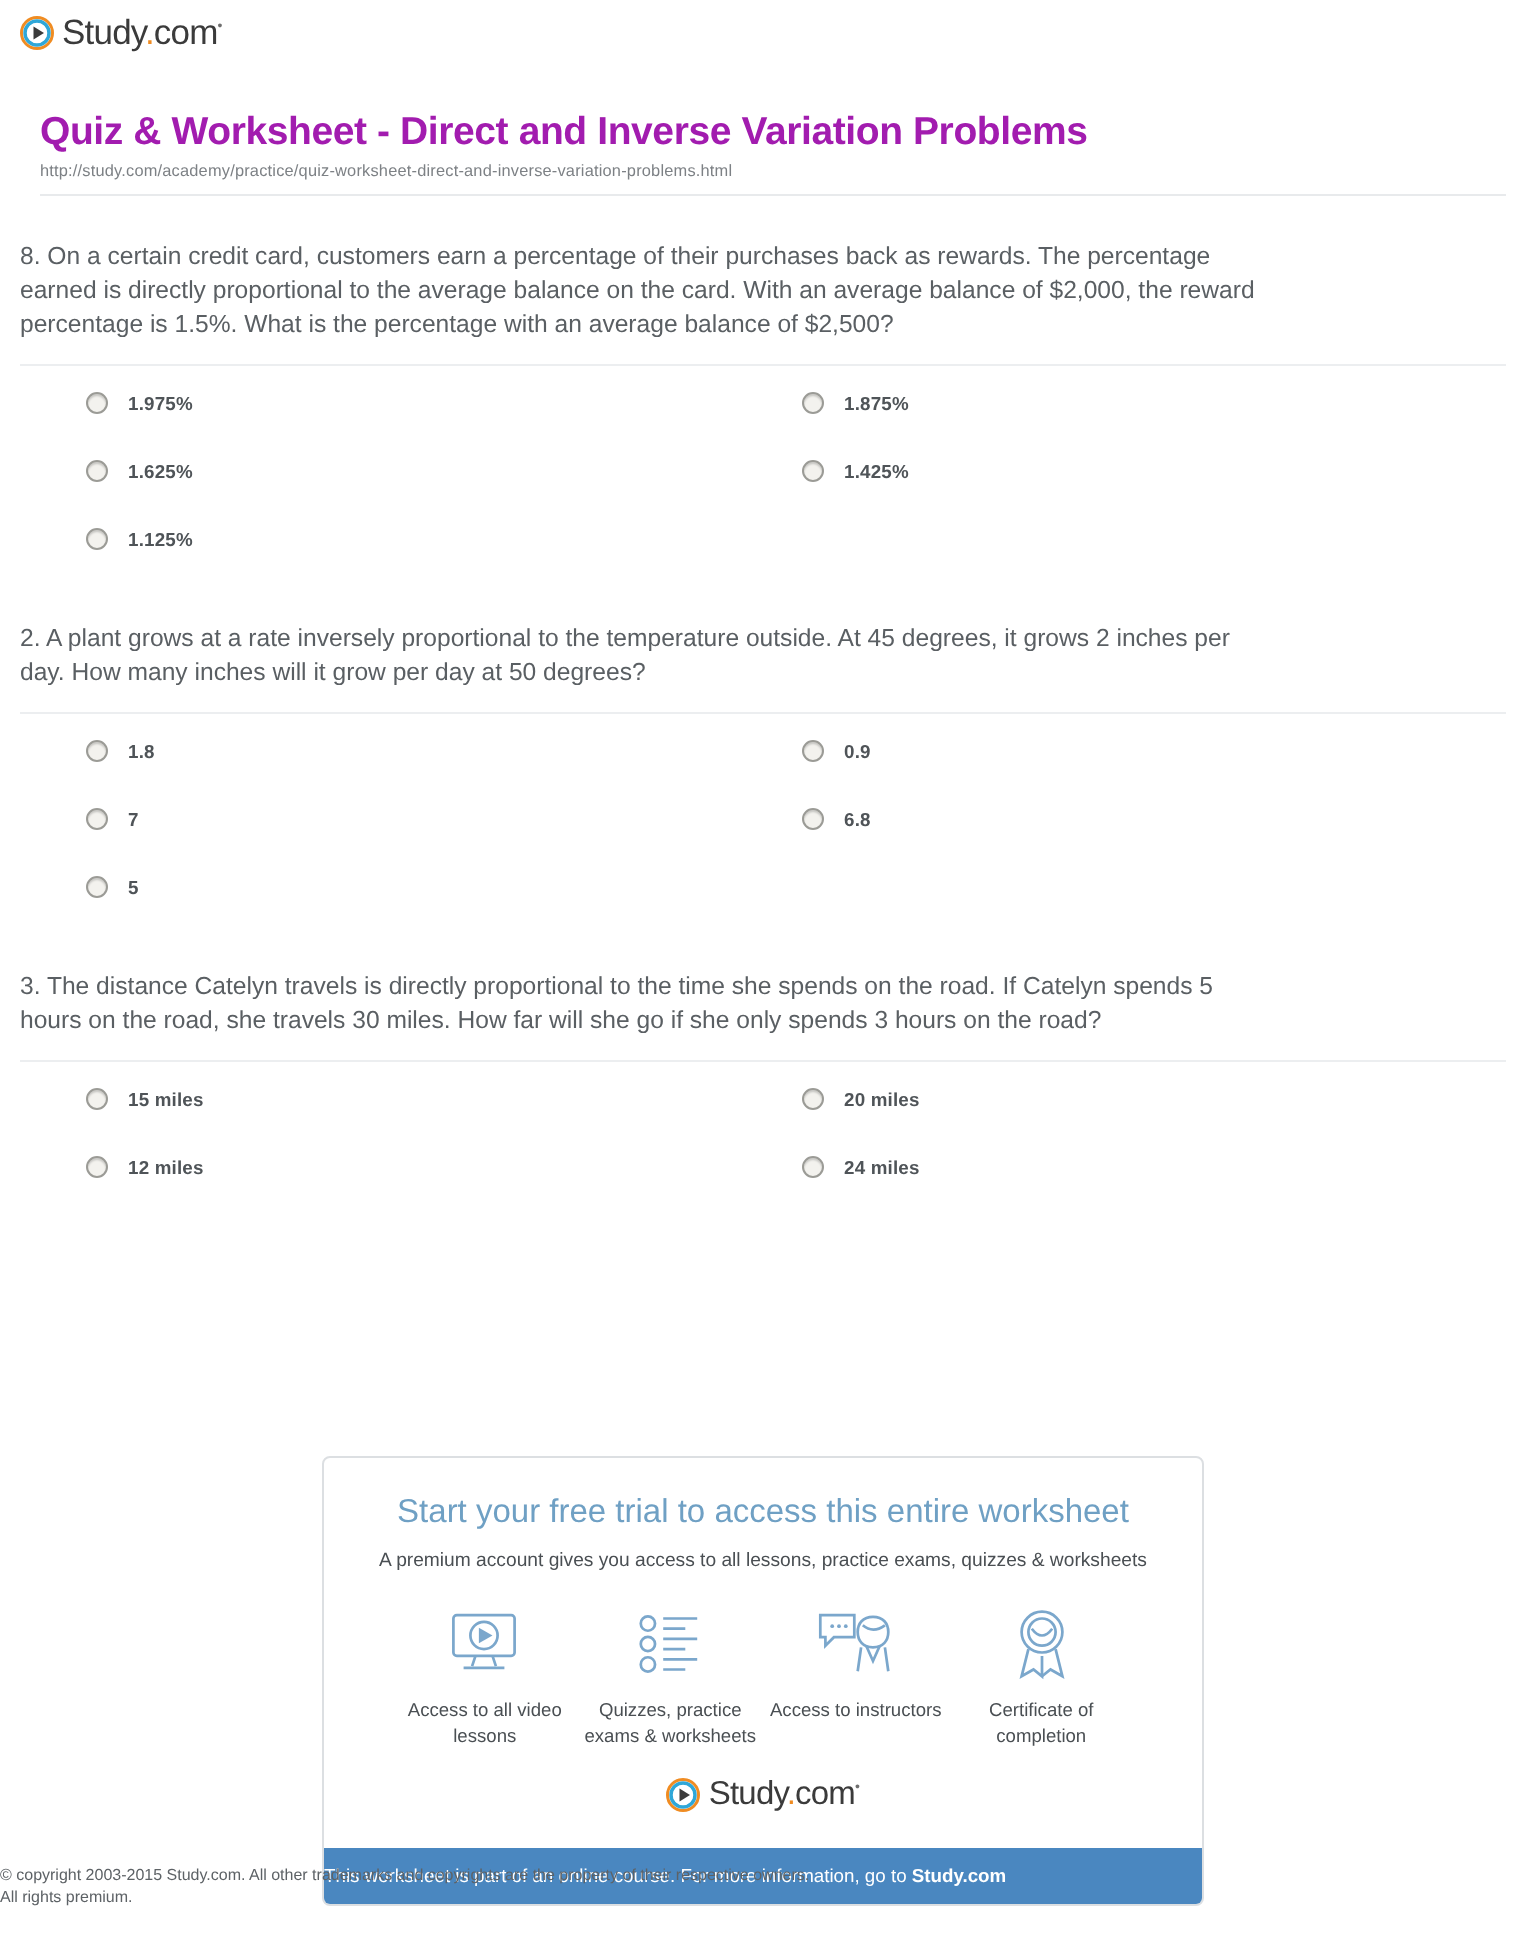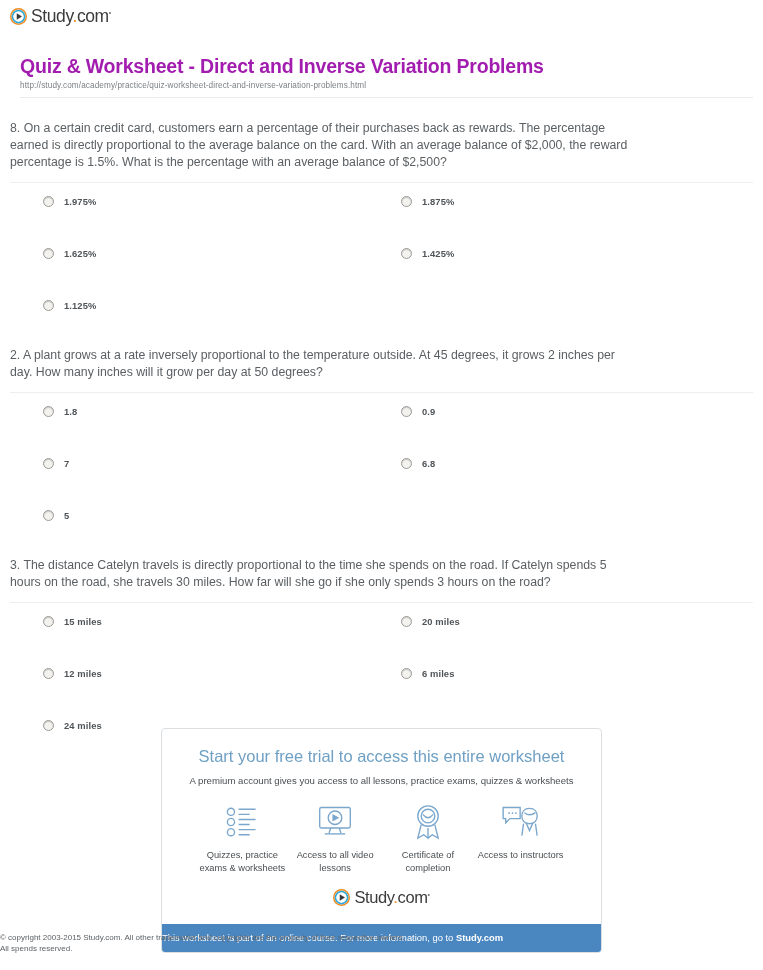--- a/index.html
+++ b/index.html
@@ -91,21 +91,21 @@
   }
   .q-rule {
     height: 1px;
     background: #eceef0;
     margin-top: 11px;
   }
   .options {
     margin-top: 13px;
     display: grid;
     grid-template-columns: 358px 1fr;
-    row-gap: 41px;
+    row-gap: 23px;
     padding-left: 33px;
   }
   .option {
     display: flex;
     align-items: center;
     gap: 10px;
   }
   .radio {
     width: 9px;
     height: 9px;
@@ -294,95 +294,91 @@
         <div class="option">
           <span class="radio"></span>
           <span class="option-label">20 miles</span>
         </div>
         <div class="option">
           <span class="radio"></span>
           <span class="option-label">12 miles</span>
         </div>
         <div class="option">
           <span class="radio"></span>
-          <span class="option-label">6 miles</span>
-        </div>
-        <div class="option">
-          <span class="radio"></span>
           <span class="option-label">24 miles</span>
         </div>
       </div>
     </div>
 
   </div>
 
   <div class="promo-wrap">
     <div class="promo-card">
       <div class="promo-body">
         <div class="promo-headline">Start your free trial to access this entire worksheet</div>
         <div class="promo-sub">A premium account gives you access to all lessons, practice exams, quizzes &amp; worksheets</div>
 
         <div class="features">
+
+          <div class="feature">
+            <div class="feature-icon">
+              <svg width="38" height="34" viewBox="0 0 44 40" fill="none" stroke="#7ba7cc" stroke-width="1.6">
+                <rect x="4" y="3" width="36" height="24" rx="2"></rect>
+                <circle cx="22" cy="15" r="8"></circle>
+                <polygon points="19,10.5 27,15 19,19.5" fill="#7ba7cc" stroke="none"></polygon>
+                <path d="M17 27 L15 33 M27 27 L29 33"></path>
+                <path d="M10 34 H34"></path>
+              </svg>
+            </div>
+            <div class="feature-label">Access to all video lessons</div>
+          </div>
 
           <div class="feature">
             <div class="feature-icon">
               <svg width="34" height="34" viewBox="0 0 40 40" fill="none" stroke="#7ba7cc" stroke-width="1.6">
                 <circle cx="7" cy="8" r="4.2"></circle>
                 <circle cx="7" cy="20" r="4.2"></circle>
                 <circle cx="7" cy="32" r="4.2"></circle>
                 <path d="M16 5 H36 M16 11 H29"></path>
                 <path d="M16 17 H36 M16 23 H29"></path>
                 <path d="M16 29 H36 M16 35 H29"></path>
               </svg>
             </div>
             <div class="feature-label">Quizzes, practice exams &amp; worksheets</div>
-          </div>
-
-          <div class="feature">
-            <div class="feature-icon">
-              <svg width="38" height="34" viewBox="0 0 44 40" fill="none" stroke="#7ba7cc" stroke-width="1.6">
-                <rect x="4" y="3" width="36" height="24" rx="2"></rect>
-                <circle cx="22" cy="15" r="8"></circle>
-                <polygon points="19,10.5 27,15 19,19.5" fill="#7ba7cc" stroke="none"></polygon>
-                <path d="M17 27 L15 33 M27 27 L29 33"></path>
-                <path d="M10 34 H34"></path>
-              </svg>
-            </div>
-            <div class="feature-label">Access to all video lessons</div>
-          </div>
-
-          <div class="feature">
-            <div class="feature-icon">
-              <svg width="34" height="36" viewBox="0 0 40 42" fill="none" stroke="#7ba7cc" stroke-width="1.6">
-                <circle cx="20" cy="14" r="12"></circle>
-                <circle cx="20" cy="14" r="8"></circle>
-                <path d="M14 12 Q20 20 26 12"></path>
-                <path d="M12 24 L8 40 L15 36 L20 40 L20 28"></path>
-                <path d="M28 24 L32 40 L25 36 L20 40"></path>
-              </svg>
-            </div>
-            <div class="feature-label">Certificate of completion</div>
           </div>
 
           <div class="feature">
             <div class="feature-icon">
               <svg width="40" height="34" viewBox="0 0 46 40" fill="none" stroke="#7ba7cc" stroke-width="1.6">
                 <path d="M2 3 H22 V16 H10 L5 21 V16 H2 Z"></path>
                 <circle cx="9" cy="9.5" r="1.1" fill="#7ba7cc" stroke="none"></circle>
                 <circle cx="13" cy="9.5" r="1.1" fill="#7ba7cc" stroke="none"></circle>
                 <circle cx="17" cy="9.5" r="1.1" fill="#7ba7cc" stroke="none"></circle>
                 <path d="M33 4 C27 4 24 8 24 13 C24 18 27 22 33 22 C39 22 42 18 42 13 C42 8 39 4 33 4 Z"></path>
                 <path d="M27 9 Q33 14 40 9"></path>
                 <path d="M26 22 L24 36 M40 22 L42 36"></path>
                 <path d="M29 21 L33 30 L37 21"></path>
               </svg>
             </div>
             <div class="feature-label">Access to instructors</div>
           </div>
 
+          <div class="feature">
+            <div class="feature-icon">
+              <svg width="34" height="36" viewBox="0 0 40 42" fill="none" stroke="#7ba7cc" stroke-width="1.6">
+                <circle cx="20" cy="14" r="12"></circle>
+                <circle cx="20" cy="14" r="8"></circle>
+                <path d="M14 12 Q20 20 26 12"></path>
+                <path d="M12 24 L8 40 L15 36 L20 40 L20 28"></path>
+                <path d="M28 24 L32 40 L25 36 L20 40"></path>
+              </svg>
+            </div>
+            <div class="feature-label">Certificate of completion</div>
+          </div>
+
         </div>
 
         <div class="promo-logo">
           <svg class="logo-mark" viewBox="0 0 34 34">
             <circle cx="17" cy="17" r="15.5" fill="none" stroke="#f08c22" stroke-width="3"></circle>
             <circle cx="17" cy="17" r="12" fill="none" stroke="#2fa7d8" stroke-width="3.5"></circle>
             <circle cx="17" cy="17" r="10" fill="#ffffff"></circle>
             <polygon points="13.5,10.5 24,17 13.5,23.5" fill="#3b3b3b"></polygon>
           </svg>
           <span class="logo-text"><span>Study</span><span class="dot">.</span><span>com</span><span class="logo-tm">•</span></span>
@@ -390,16 +386,16 @@
       </div>
 
       <div class="promo-banner">
         <span>This worksheet is part of an online course. For more information, go to </span><b>Study.com</b>
       </div>
     </div>
   </div>
 
   <div class="footer">
     <div>© copyright 2003-2015 Study.com. All other trademarks and copyrights are the property of their respective owners.</div>
-    <div>All spends reserved.</div>
+    <div>All rights premium.</div>
   </div>
 
 </div>
 
 </body></html>

